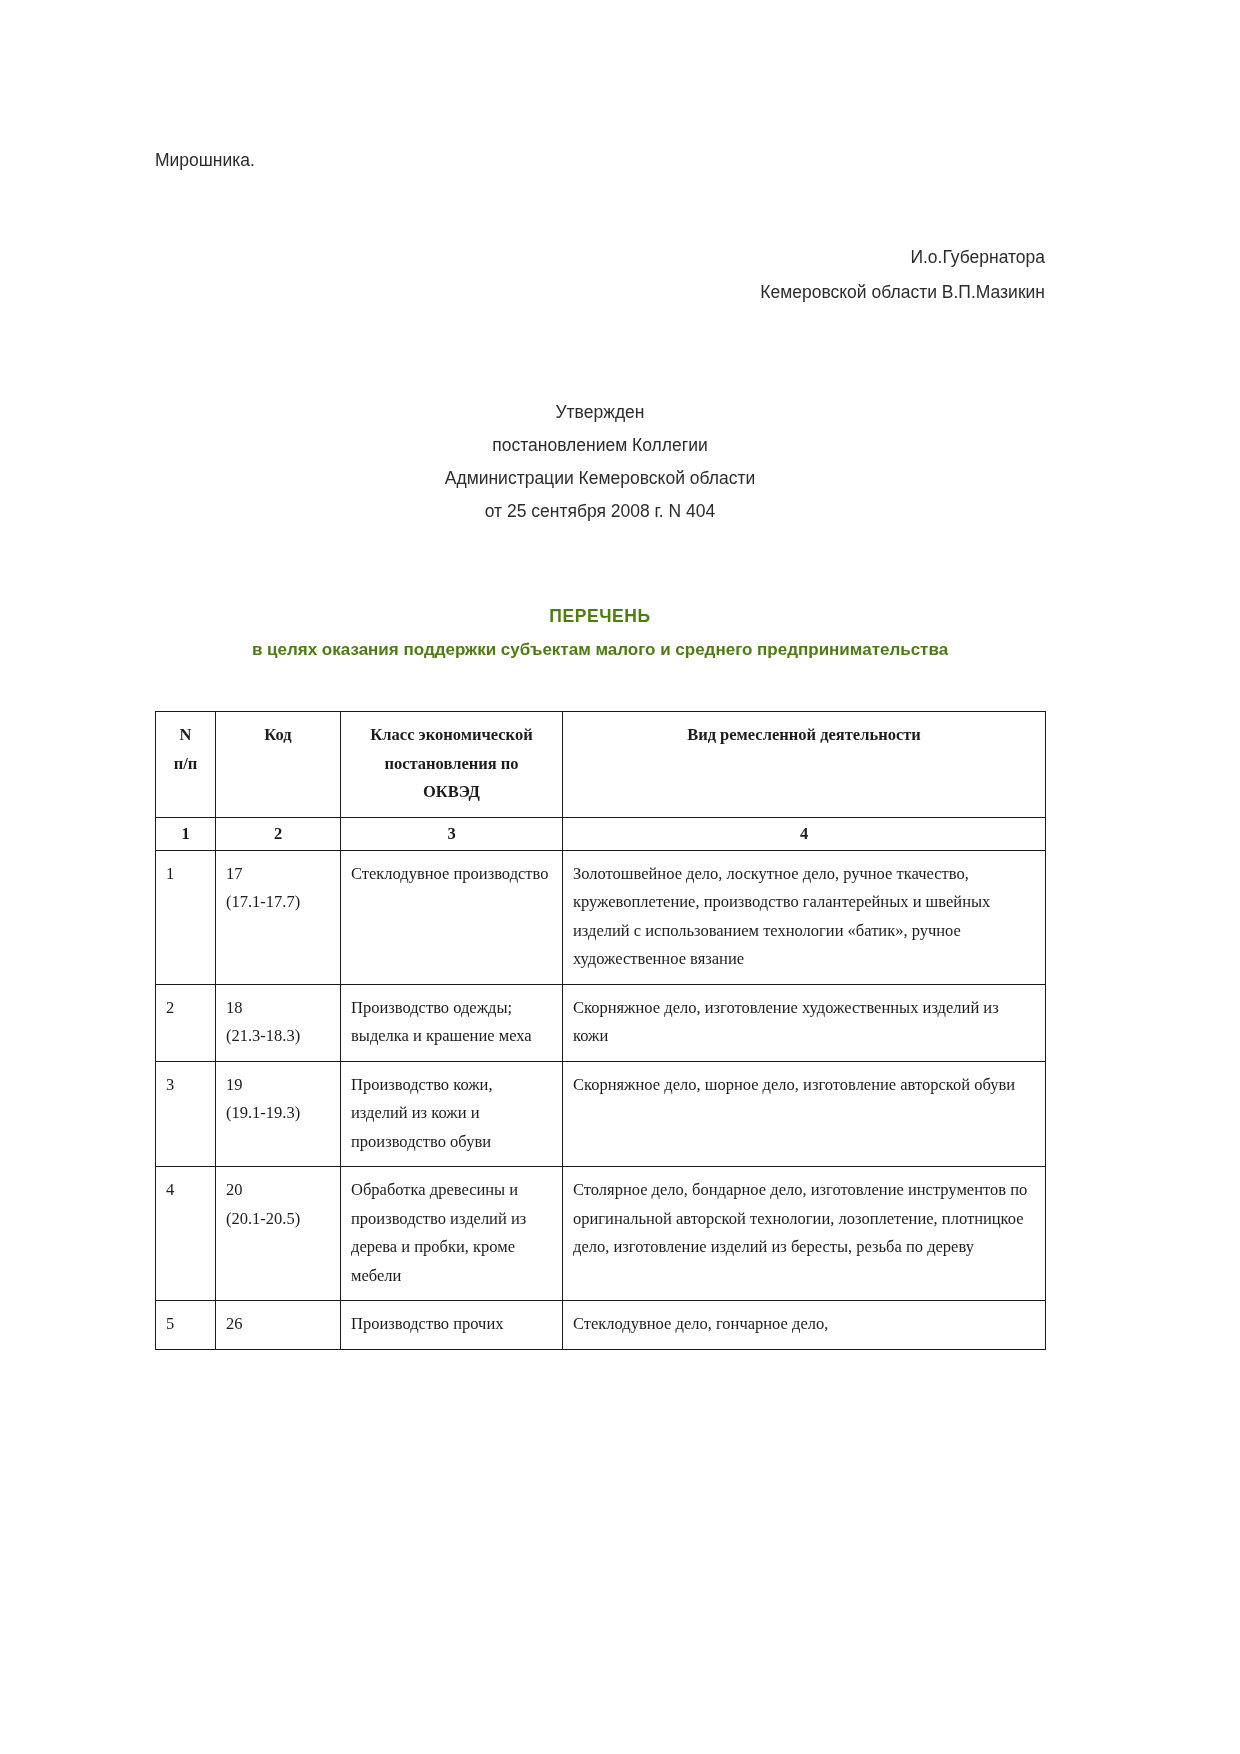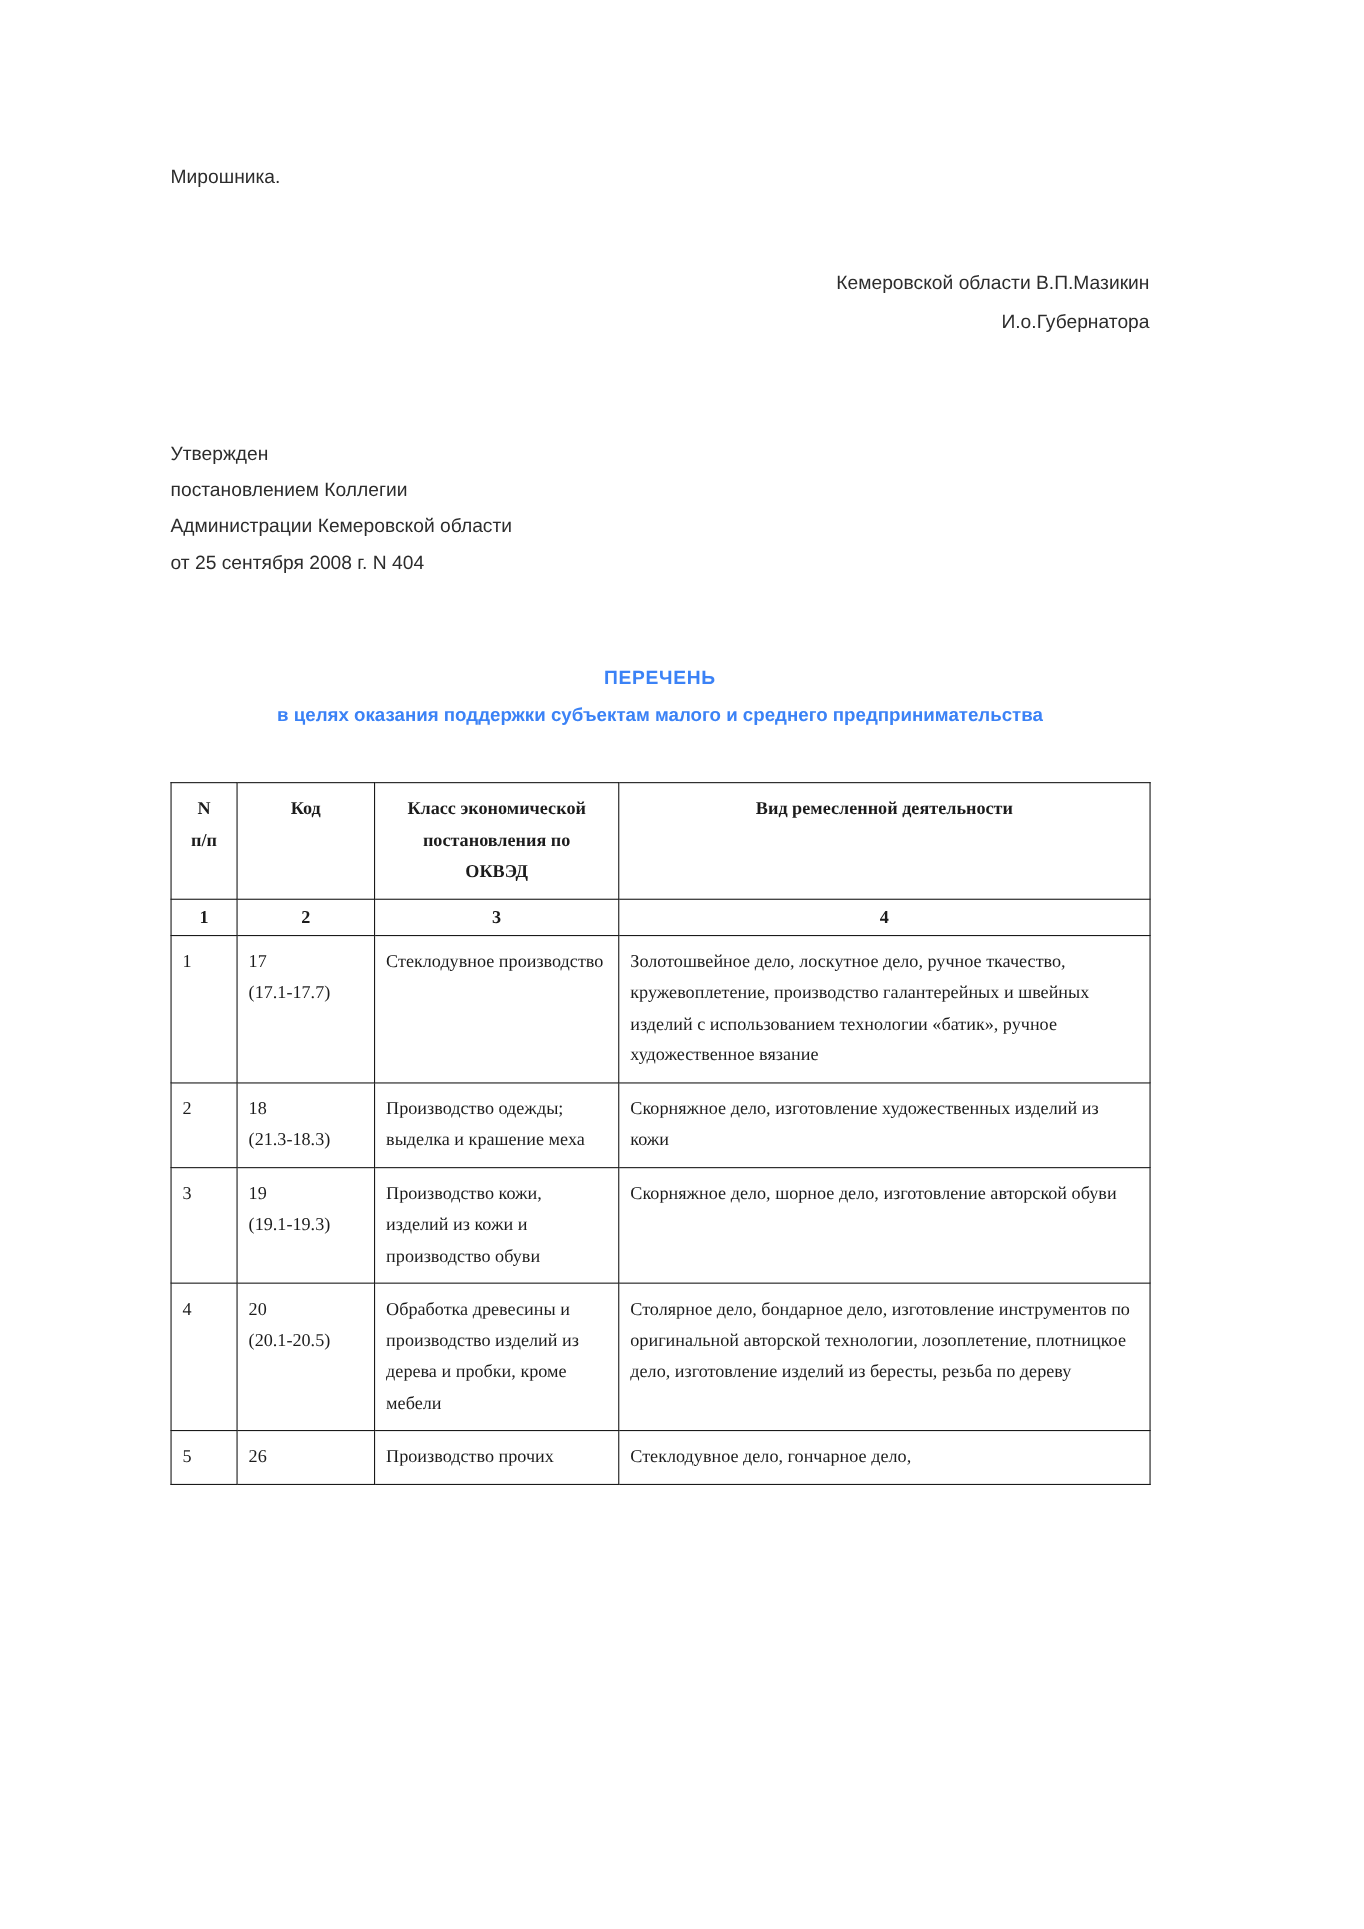--- a/index.html
+++ b/index.html
@@ -51,31 +51,31 @@
     text-align: right;
     color: #2c2c2c;
   }
   .sign-block div { margin: 0; }
 
   
   .approve-block {
     margin-top: 86px;
     font-size: 17.5px;
     line-height: 33px;
-    text-align: left;
+    text-align: center;
     color: #2c2c2c;
   }
   .approve-block div { margin: 0; }
 
   
   .titles {
     margin-top: 72px;
     text-align: center;
     font-weight: bold;
-    color: #3b82f6;
+    color: #4d7c0f;
   }
   .title-main {
     font-size: 17.5px;
     letter-spacing: 0.6px;
     line-height: 33px;
   }
   .title-sub1 {
     font-size: 17px;
     line-height: 33px;
   }
@@ -129,22 +129,22 @@
 <body>
 
 <div class="page">
   <div class="content">
 
     <div class="para-block">
       <p>Мирошника.</p>
     </div>
 
     <div class="sign-block">
+      <div>И.о.Губернатора</div>
       <div>Кемеровской области В.П.Мазикин</div>
-      <div>И.о.Губернатора</div>
     </div>
 
     <div class="approve-block">
       <div>Утвержден</div>
       <div>постановлением Коллегии</div>
       <div>Администрации Кемеровской области</div>
       <div>от 25 сентября 2008 г. N 404</div>
     </div>
 
     <div class="titles">

